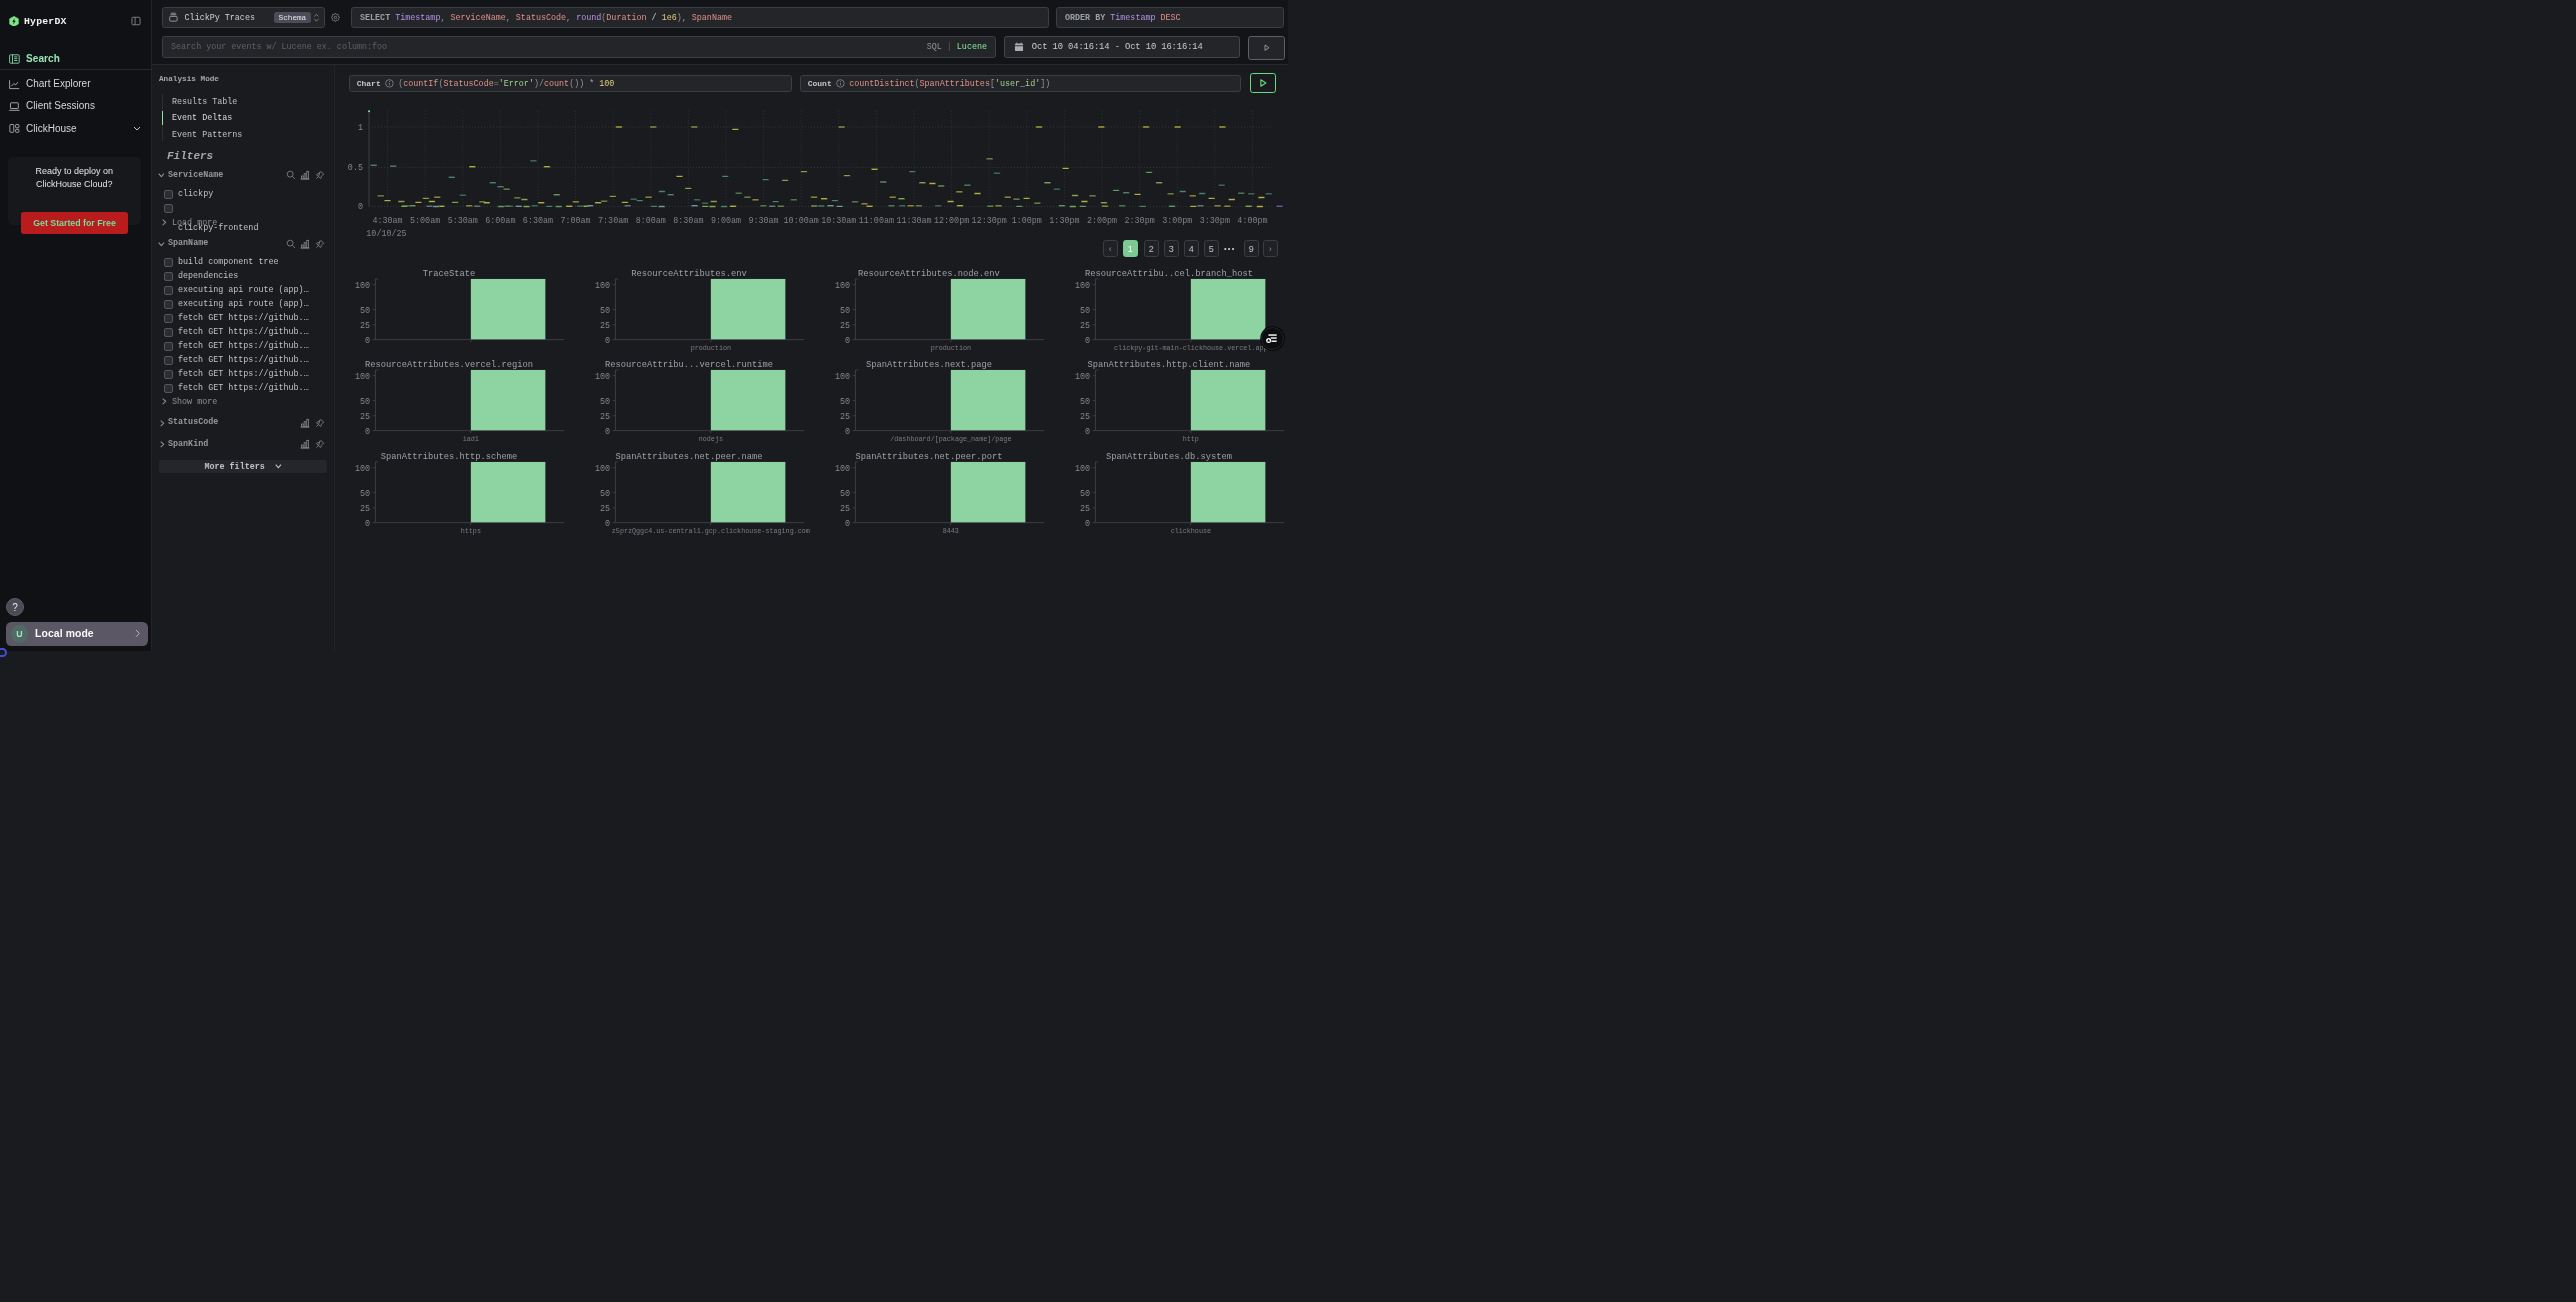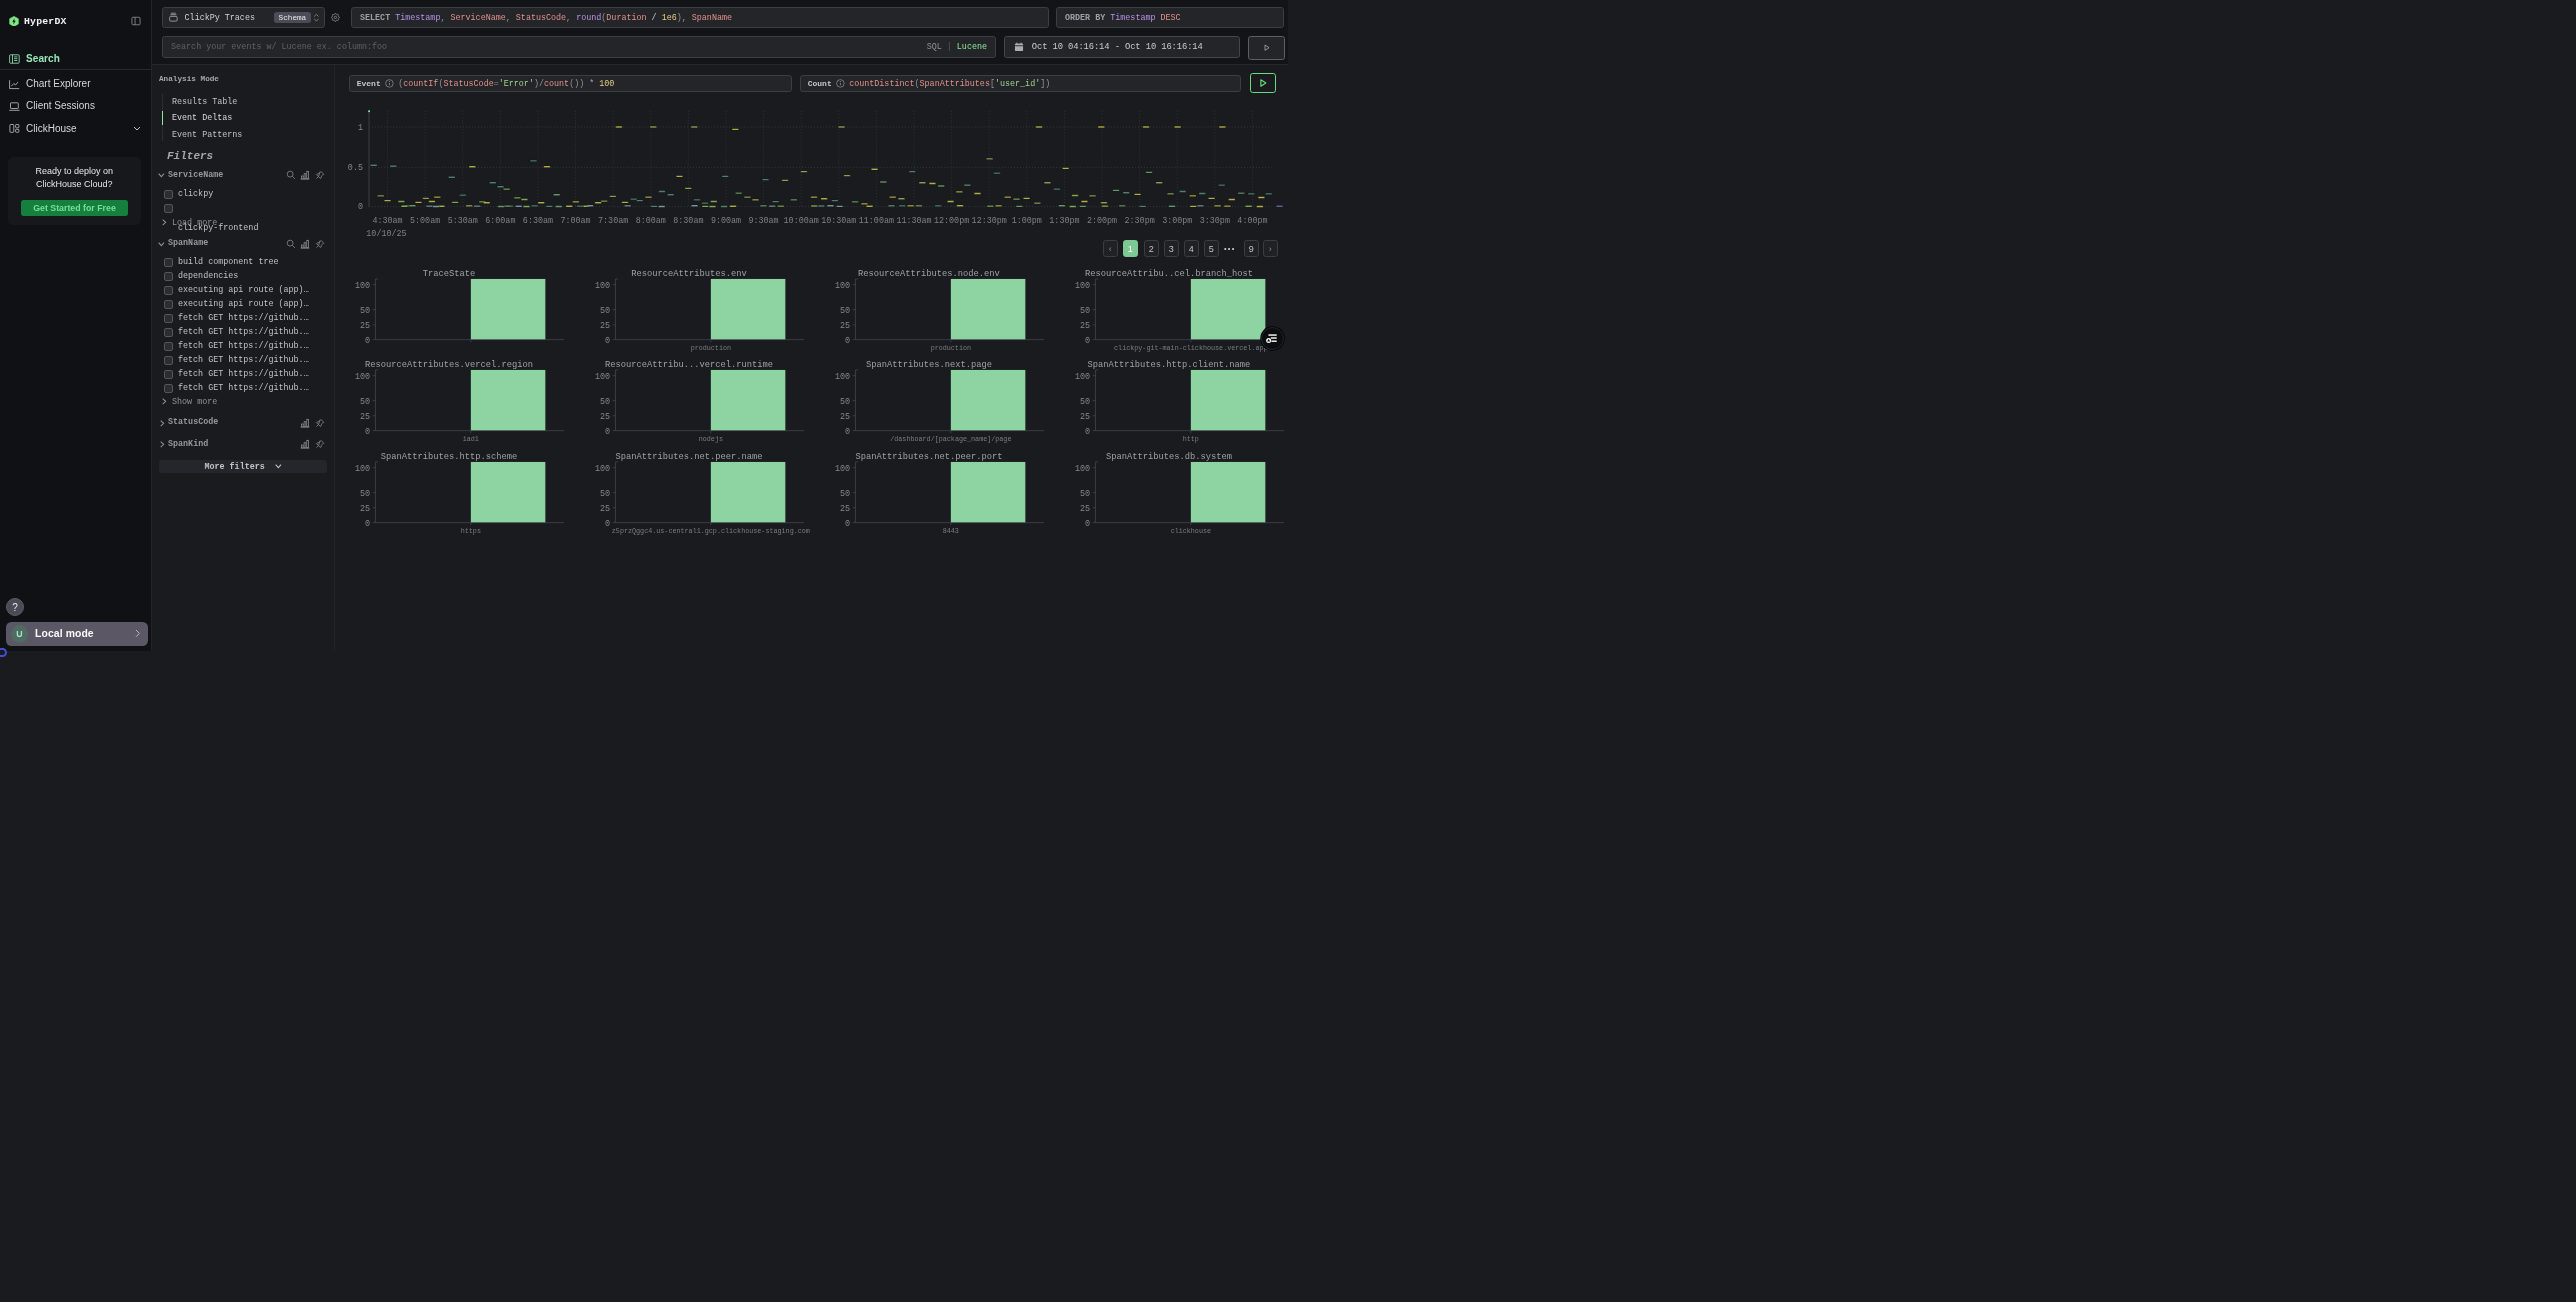--- a/index.html
+++ b/index.html
@@ -86,21 +86,21 @@
     <rect x="1.5" y="1.5" width="6.5" height="13" rx="1.2"></rect>
     <rect x="11" y="1.5" width="5.5" height="5.5" rx="1.2"></rect>
     <rect x="11" y="9.5" width="5.5" height="5" rx="1.2"></rect>
   </svg>
 <div class="abs sans" style="left:26px;top:123px;font-size:10px;color:#d4d6d9;">ClickHouse</div>
 <svg class="abs" style="left:133px;top:126px;" width="8" height="5.4" viewBox="0 0 12 8" fill="none" stroke="#c6c8cc" stroke-width="1.5">
     <path d="M1.5 1.5 L6 6 L10.5 1.5"></path>
   </svg>
 <div class="abs" style="left:7.7px;top:157px;width:133px;height:68px;background:#17181c;border-radius:5.4px;"></div>
 <div class="abs sans" style="left:7.7px;top:165px;width:133px;text-align:center;font-size:9px;color:#e4e6e9;line-height:13px;">Ready to deploy on<br>ClickHouse Cloud?</div>
-<div class="abs sans ctr" style="left:21px;top:200px;width:107px;height:16px;background:#15803d;border-radius:2.7px;justify-content:center;font-size:8.8px;font-weight:bold;color:#75dd9e;">Get Started for Free</div>
+<div class="abs sans ctr" style="left:21px;top:212px;width:107px;height:22px;background:#b91c1c;border-radius:2.7px;justify-content:center;font-size:8.8px;font-weight:bold;color:#75dd9e;">Get Started for Free</div>
 <div class="abs sans ctr" style="left:6px;top:598px;width:18px;height:18px;border-radius:50%;background:#4c4a54;border:0.7px solid #5d5b64;justify-content:center;font-size:10px;color:#e8e9eb;">?</div>
 <div class="abs" style="left:5.7px;top:622px;width:142px;height:23.6px;background:#5b5765;border-radius:5.4px;"></div>
 <div class="abs sans ctr" style="left:10.8px;top:625px;width:17.5px;height:17.5px;border-radius:50%;background:#4f6b63;justify-content:center;font-size:8.8px;font-weight:bold;color:#9fe8c4;">U</div>
 <div class="abs sans" style="left:35px;top:628px;font-size:10.4px;font-weight:bold;color:#fafafa;letter-spacing:0.1px;">Local mode</div>
 <svg class="abs" style="left:135px;top:629px;" width="5.4" height="8.8" viewBox="0 0 8 13" fill="none" stroke="#bdbac4" stroke-width="1.4">
     <path d="M1.5 1.5 L6.5 6.5 L1.5 11.5"></path>
   </svg>
 <div class="abs" style="left:-2.7px;top:648px;width:9.4px;height:9.4px;border-radius:50%;border:2px solid #3f51d6;"></div>
 <div class="abs" style="left:334px;top:65px;width:0.7px;height:586px;background:#232429;"></div>
 <div class="abs mono" style="left:159px;top:75px;font-size:7.7px;font-weight:bold;color:#a6a7ab;">Analysis Mode</div>
@@ -199,21 +199,21 @@
     <rect x="6.2" y="5.5" width="2.6" height="8"></rect>
     <rect x="10.2" y="2" width="2.6" height="11.5"></rect>
   </svg>
 <svg class="abs" style="left:315px;top:439px;" width="10" height="10" viewBox="0 0 15 15" fill="none" stroke="#85888e" stroke-width="1.2">
     <path d="M8.6 1.8 L13.2 6.4 L12.3 7.3 L11.8 7.2 L9.3 9.7 L9.1 12 L8.2 12.9 L5.2 9.9 L2.1 13 M5.2 9.9 L2.1 6.8 L3 5.9 L5.3 5.7 L7.8 3.2 L7.7 2.7 Z"></path>
   </svg>
 <div class="abs mono ctr" style="left:159px;top:460px;width:168px;height:13px;background:#25262b;border-radius:2.7px;justify-content:center;font-size:8.4px;font-weight:bold;color:#c1c2c5;">More filters&nbsp;&nbsp;<svg width="6.7" height="4.7" viewBox="0 0 10 7" fill="none" stroke="#c1c2c5" stroke-width="1.5">
       <path d="M1 1 L5 5.5 L9 1"></path>
     </svg></div>
 <div class="bx ctr" style="left:349px;top:75px;width:443px;height:17px;padding:0 6.7px;border-color:#3b3e44;">
-<b style="font-size:8px;color:#c6c8cb;">Event</b>
+<b style="font-size:8px;color:#c6c8cb;">Chart</b>
     <svg width="8.8" height="8.8" viewBox="0 0 14 14" style="margin:0 4.7px 0 4px;flex:none;">
       <circle cx="7" cy="7" r="6" fill="none" stroke="#8a8d93" stroke-width="1.2"></circle>
       <line x1="7" y1="6.2" x2="7" y2="10" stroke="#8a8d93" stroke-width="1.3"></line>
       <circle cx="7" cy="4" r="0.9" fill="#8a8d93"></circle>
     </svg>
     <span style="font-size:8.4px;white-space:nowrap;"><span style="color:#909296;">(</span><span style="color:#e0918a;">countIf</span><span style="color:#909296;">(</span><span style="color:#e0918a;">StatusCode</span><span style="color:#909296;">=</span><span style="color:#9fd18c;">'Error'</span><span style="color:#909296;">)/</span><span style="color:#e0918a;">count</span><span style="color:#909296;">())</span><span style="color:#b493e6;"> * </span><span style="color:#e4cd7f;">100</span></span>
   </div>
 <div class="bx ctr" style="left:800px;top:75px;width:441px;height:17px;padding:0 6.7px;border-color:#3b3e44;">
 <b style="font-size:8px;color:#c6c8cb;">Count</b>
     <svg width="8.8" height="8.8" viewBox="0 0 14 14" style="margin:0 4.7px 0 4px;flex:none;">

